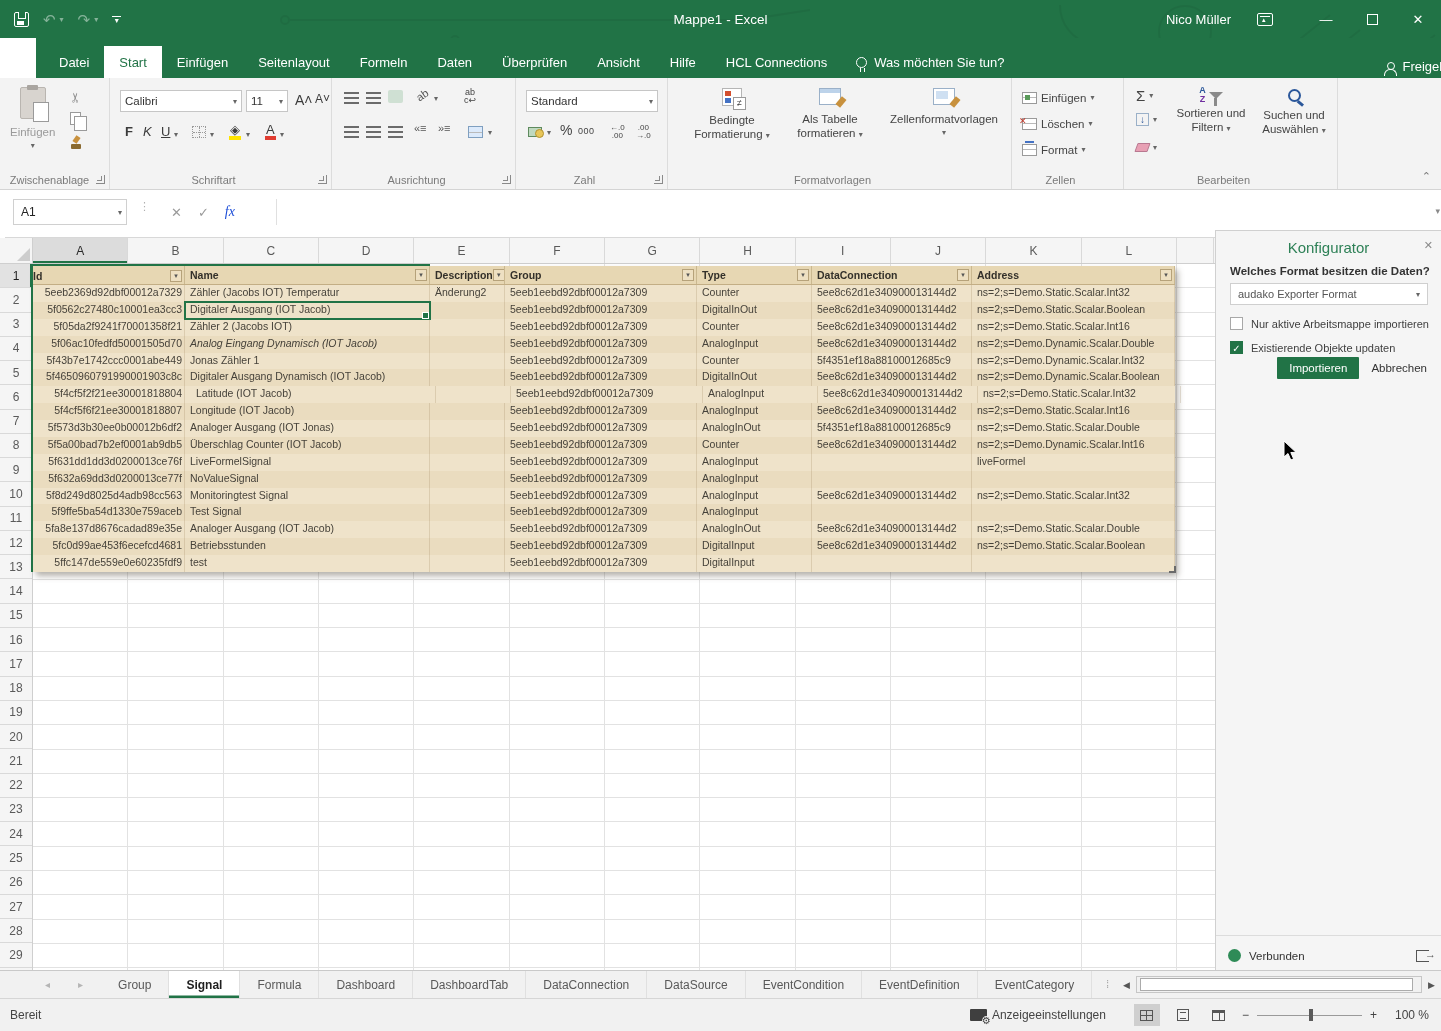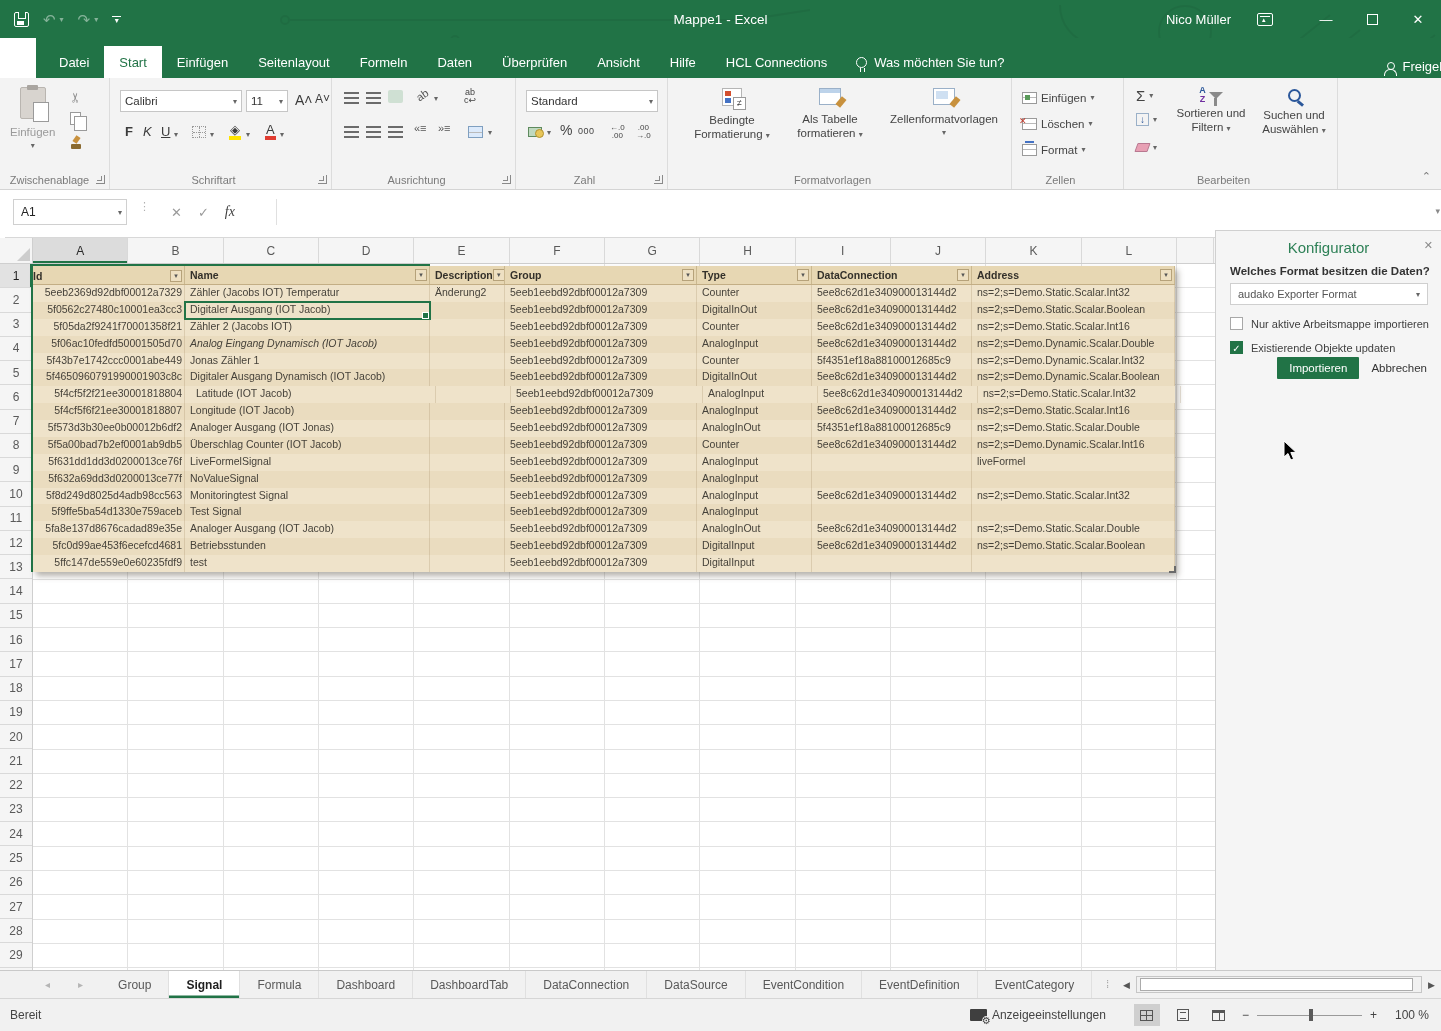--- a/index.html
+++ b/index.html
@@ -99,21 +99,21 @@
   .mag-ic{width:13px;height:13px;border:2px solid #2b579a;border-radius:50%;position:relative;}
   .mag-ic:after{content:"";position:absolute;right:-5px;bottom:-4px;width:7px;height:2.5px;background:#2b579a;transform:rotate(40deg);}
   .collapse{position:absolute;right:10px;bottom:6px;color:#7a7a7a;font-size:11px;}
 
   
   .fbar{position:absolute;left:5px;top:190px;width:1441px;height:48px;background:#fff;border-bottom:1px solid #d8d8d8;}
   .namebox{position:absolute;left:8px;top:9px;width:114px;height:26px;border:1px solid #d0d0d0;display:flex;align-items:center;font-size:12px;color:#222;padding-left:7px;}
   .namebox .dd{margin-left:auto;margin-right:4px;}
   .fdots{position:absolute;left:134px;top:13px;color:#b0b0b0;font-size:11px;letter-spacing:0;line-height:6px;}
   .fbtns{position:absolute;left:152px;top:9px;width:120px;height:26px;border-right:1px solid #e0e0e0;display:flex;align-items:center;gap:16px;padding-left:14px;color:#9a9a9a;font-size:13px;}
-  .fx{font-family:"Liberation Serif","DejaVu Serif",serif;font-style:italic;color:#404040;font-size:14px;}
+  .fx{font-family:"Liberation Serif","DejaVu Serif",serif;font-style:italic;color:#1d4ed8;font-size:14px;}
   .finput{position:absolute;left:276px;top:9px;right:24px;height:26px;}
   .fexp{position:absolute;right:6px;top:16px;color:#8a8a8a;font-size:9px;}
 
   
   .sheet{position:absolute;left:0;top:238px;width:1441px;height:732px;background:#fff;overflow:hidden;}
   .corner{position:absolute;left:0;top:0;width:33px;height:26px;background:#f5f5f5;border-right:1px solid #cfcfcf;border-bottom:1px solid #cfcfcf;}
   .corner:after{content:"";position:absolute;right:2px;bottom:2px;width:0;height:0;border-left:13px solid transparent;border-bottom:13px solid #cdcdcd;}
   .colheads{position:absolute;left:33px;top:0;width:1182px;height:26px;display:flex;background:#f5f5f5;border-bottom:1px solid #cfcfcf;}
   .colh{width:95.33px;flex:0 0 auto;display:flex;align-items:center;justify-content:center;font-size:12px;color:#5a5a5a;border-right:1px solid #d9d9d9;}
   .colh.sel{background:#dcdcdc;box-shadow:inset 0 -2px 0 #217346;color:#2a2a2a;}
@@ -703,20 +703,25 @@
       <span>Nur aktive Arbeitsmappe importieren</span>
     </div>
     <div class="chkrow" style="top:110px;">
       <span class="chk on">✓</span>
       <span>Existierende Objekte updaten</span>
     </div>
     <div class="pane-btns">
       <span class="btn-primary">Importieren</span>
       <span class="btn-plain">Abbrechen</span>
     </div>
+    <div class="pane-foot">
+      <span class="conn-dot"></span>
+      <span>Verbunden</span>
+      <span class="logout"></span>
+    </div>
   </div>
 
   <div class="tabbar">
     <div class="tnav">
       <span>◂</span>
       <span>▸</span>
     </div>
     <div class="stabs">
         <div class="stab">Group</div>
         <div class="stab active">Signal</div>

